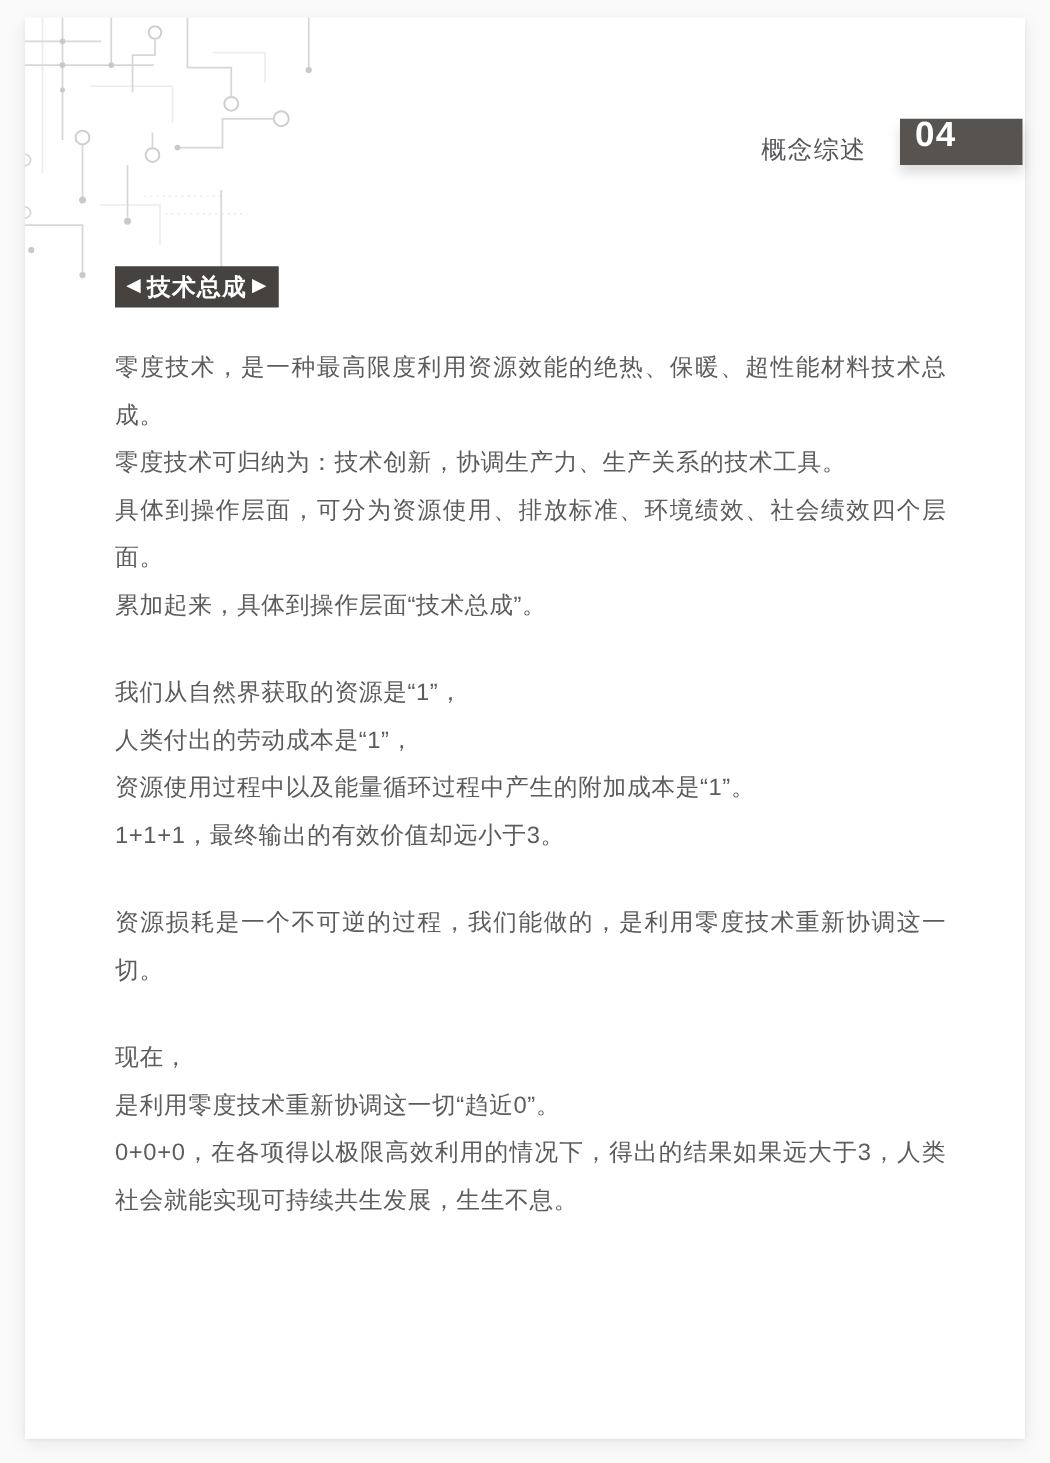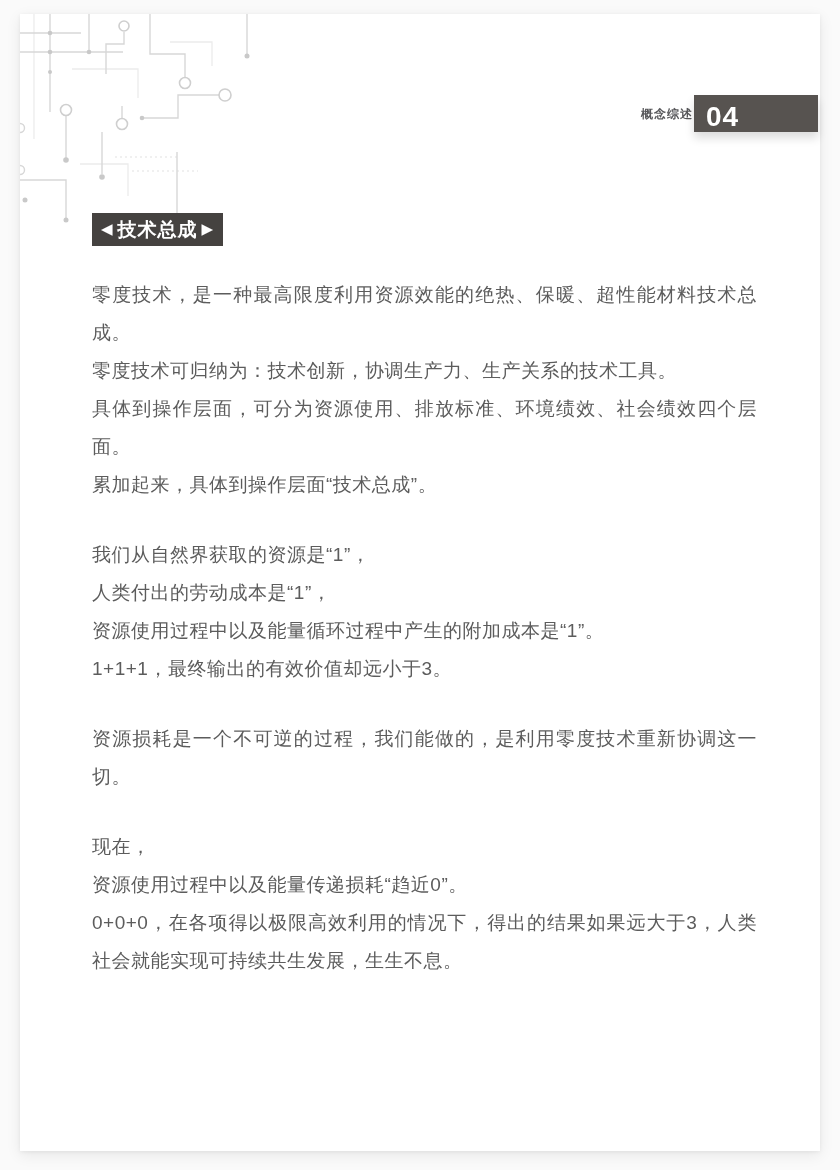--- a/index.html
+++ b/index.html
@@ -14,26 +14,26 @@
     font-family:"Liberation Sans","DejaVu Sans",sans-serif;
   }
   .page{
     position:absolute;left:20px;top:14px;width:800px;height:1137px;
     background:var(--paper);
     box-shadow:0 4px 14px rgba(0,0,0,0.08),0 1px 4px rgba(0,0,0,0.06);
   }
   .circuit{position:absolute;left:0;top:0;pointer-events:none;}
   .header-label{
     position:absolute;top:92px;right:127px;
-    font-size:12px;color:var(--label);letter-spacing:1px;font-weight:700;
+    font-size:20px;color:var(--label);letter-spacing:1px;font-weight:400;
   }
   .pagenum-box{
-    position:absolute;top:81px;right:2px;width:124px;height:37px;
+    position:absolute;top:81px;right:2px;width:98px;height:37px;
     background:var(--pagenum_bg);color:#fff;
-    display:flex;align-items:flex-end;
+    display:flex;align-items:flex-start;
     box-shadow:0 6px 9px rgba(0,0,0,0.14);
   }
   .pagenum-box .num{
     font-size:28px;font-weight:bold;padding-left:12px;letter-spacing:1px;
     line-height:1;transform:translateY(-1px);
   }
   .badge{
     position:absolute;left:72px;top:199px;height:33px;
     background:var(--badge_bg);color:#fff;
     display:inline-flex;align-items:center;gap:4px;
@@ -129,18 +129,18 @@
         <span class="line">我们从自然界获取的资源是“1”，</span>
         <span class="line">人类付出的劳动成本是“1”，</span>
         <span class="line">资源使用过程中以及能量循环过程中产生的附加成本是“1”。</span>
         <span class="line">1+1+1，最终输出的有效价值却远小于3。</span>
       </p>
       <p>
         <span class="line">资源损耗是一个不可逆的过程，我们能做的，是利用零度技术重新协调这一切。</span>
       </p>
       <p>
         <span class="line">现在，</span>
-        <span class="line">资源使用过程中以及能量传递损耗“趋近0”。</span>
+        <span class="line">是利用零度技术重新协调这一切“趋近0”。</span>
         <span class="line">0+0+0，在各项得以极限高效利用的情况下，得出的结果如果远大于3，人类社会就能实现可持续共生发展，生生不息。</span>
       </p>
     </main>
 
 </div>
 
 </body></html>

